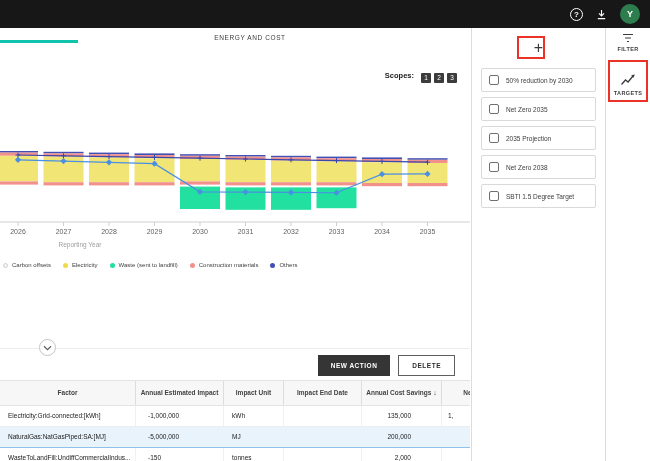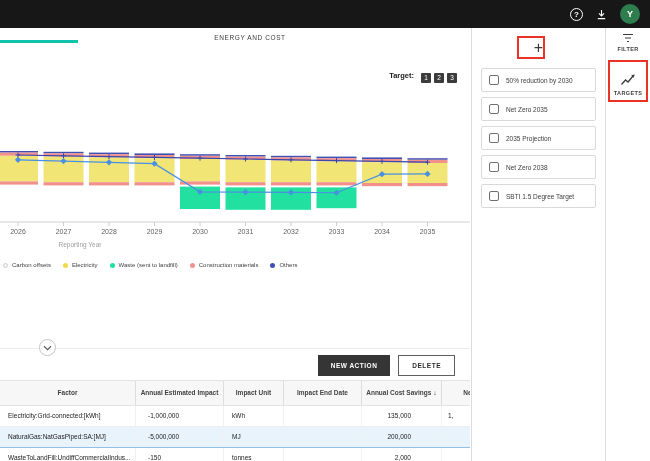--- a/index.html
+++ b/index.html
@@ -93,21 +93,21 @@
         </svg>
     </span>
     <span class="avatar">Y</span>
   </header>
 
   <section class="left-region">
     <div class="tab-underline"></div>
     <div class="page-title">ENERGY AND COST</div>
 
     <div class="scopes">
-      <span class="scopes-label">Target:</span>
+      <span class="scopes-label">Scopes:</span>
       <span id="scopes-badges"><span class="scope-badge">1</span><span class="scope-badge">2</span><span class="scope-badge">3</span></span>
     </div>
 
     <svg id="chart-svg" width="470" height="195" viewBox="0 0 470 195">
         <rect x="-2" y="91" width="40" height="1.6" fill="#3f51b5"></rect>
         <rect x="-2" y="92.6" width="40" height="3.2" fill="#f2918c"></rect>
         <rect x="-2" y="95.8" width="40" height="25.6" fill="#f1e576"></rect>
         <rect x="-2" y="121.4" width="40" height="3.2" fill="#f2918c"></rect>
         <rect x="43.5" y="91.8" width="40" height="1.6" fill="#3f51b5"></rect>
         <rect x="43.5" y="93.39999999999999" width="40" height="3.2" fill="#f2918c"></rect>

